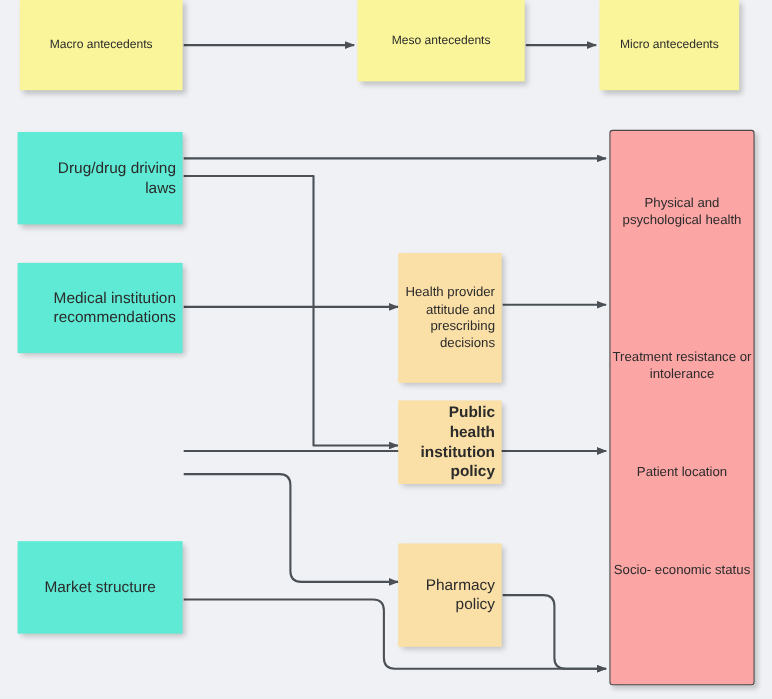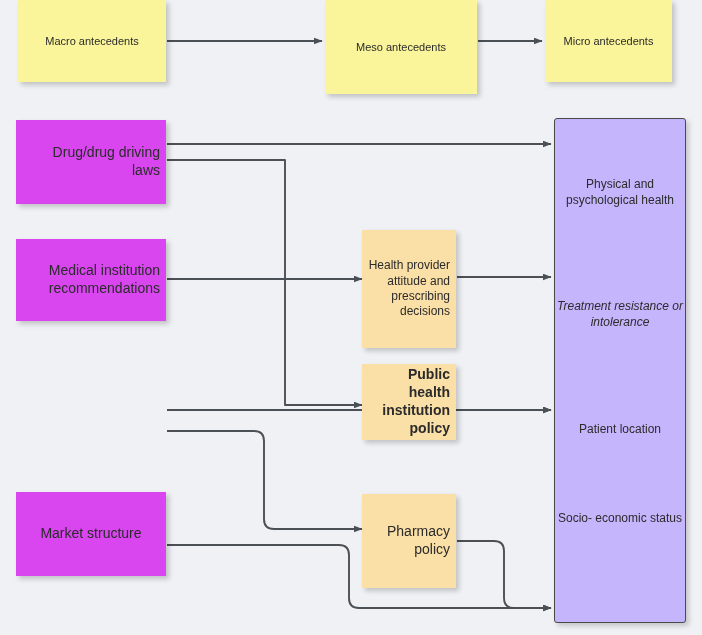--- a/index.html
+++ b/index.html
@@ -3,23 +3,23 @@
 <meta charset="utf-8">
 <style>
   html,body{margin:0;padding:0;background:#eef0f3;}
   body{font-family:"Liberation Sans",sans-serif;}
   #canvas{position:relative;width:702px;height:635px;background:#eff1f4;overflow:hidden;}
   #wires{position:absolute;left:0;top:0;width:702px;height:635px;}
   .node{position:absolute;box-sizing:border-box;display:flex;align-items:center;justify-content:center;text-align:right;color:#2b2b2b;line-height:1.28;
         box-shadow:3px 3px 5px rgba(0,0,0,0.20);}
   .node span{display:block;padding:0 6px;}
   .n-yellow{background:#faf59b;}
-  .n-blue{background:#d946ef;}
+  .n-blue{background:#5eead4;}
   .n-orange{background:#fadfa7;}
-  .n-green{background:#c4b5fd;border:1.6px solid #4a4a4a;border-radius:3px;
+  .n-green{background:#fca5a5;border:1.6px solid #4a4a4a;border-radius:3px;
            display:block;box-shadow:3px 3px 5px rgba(0,0,0,0.18);}
   .g-label{position:absolute;left:0;right:0;text-align:center;color:#2b2b2b;line-height:1.3;}
 </style>
 </head>
 <body>
 
 <div id="canvas">
 
   <svg id="wires" viewBox="0 0 702 635" xmlns="http://www.w3.org/2000/svg">
     <defs>
@@ -49,21 +49,21 @@
 
       <path d="M167,545 L339,545 Q349,545 349,555 L349,598 Q349,608 359,608 L551,608" marker-end="url(#ah)"></path>
 
       <path d="M457,541 L494,541 Q504,541 504,551 L504,598 Q504,608 514,608 L551,608" marker-end="url(#ah)"></path>
     </g>
   </svg>
 
   <div class="node n-yellow" style="left:18px;top:0px;width:148px;height:82px;font-size:11px;">
     <span>Macro antecedents</span>
   </div>
-  <div class="node n-yellow" style="left:325px;top:0px;width:152px;height:94px;font-size:11px;">
+  <div class="node n-yellow" style="left:325px;top:0px;width:152px;height:74px;font-size:11px;">
     <span>Meso antecedents</span>
   </div>
   <div class="node n-yellow" style="left:545px;top:0px;width:127px;height:82px;font-size:11px;">
     <span>Micro antecedents</span>
   </div>
 
   <div class="node n-blue" style="left:16px;top:120px;width:150px;height:84px;font-size:14px;">
     <span>Drug/drug driving laws</span>
   </div>
   <div class="node n-blue" style="left:16px;top:239px;width:150px;height:82px;font-size:14px;">
@@ -78,18 +78,18 @@
   </div>
   <div class="node n-orange" style="left:362px;top:364px;width:94px;height:76px;font-size:14px;font-weight:bold;">
     <span>Public health institution policy</span>
   </div>
   <div class="node n-orange" style="left:362px;top:494px;width:94px;height:94px;font-size:14px;">
     <span>Pharmacy policy</span>
   </div>
 
   <div class="n-green" style="position:absolute;left:554px;top:118px;width:130px;height:503px;">
     <div class="g-label" style="top:58px;font-size:12px;">Physical and psychological health</div>
-    <div class="g-label" style="top:180px;font-size:12px;font-style:italic;">Treatment resistance or intolerance</div>
+    <div class="g-label" style="top:198px;font-size:12px;">Treatment resistance or intolerance</div>
     <div class="g-label" style="top:303px;font-size:12px;">Patient location</div>
     <div class="g-label" style="top:392px;font-size:12px;">Socio- economic status</div>
   </div>
 
 </div>
 
 </body></html>

